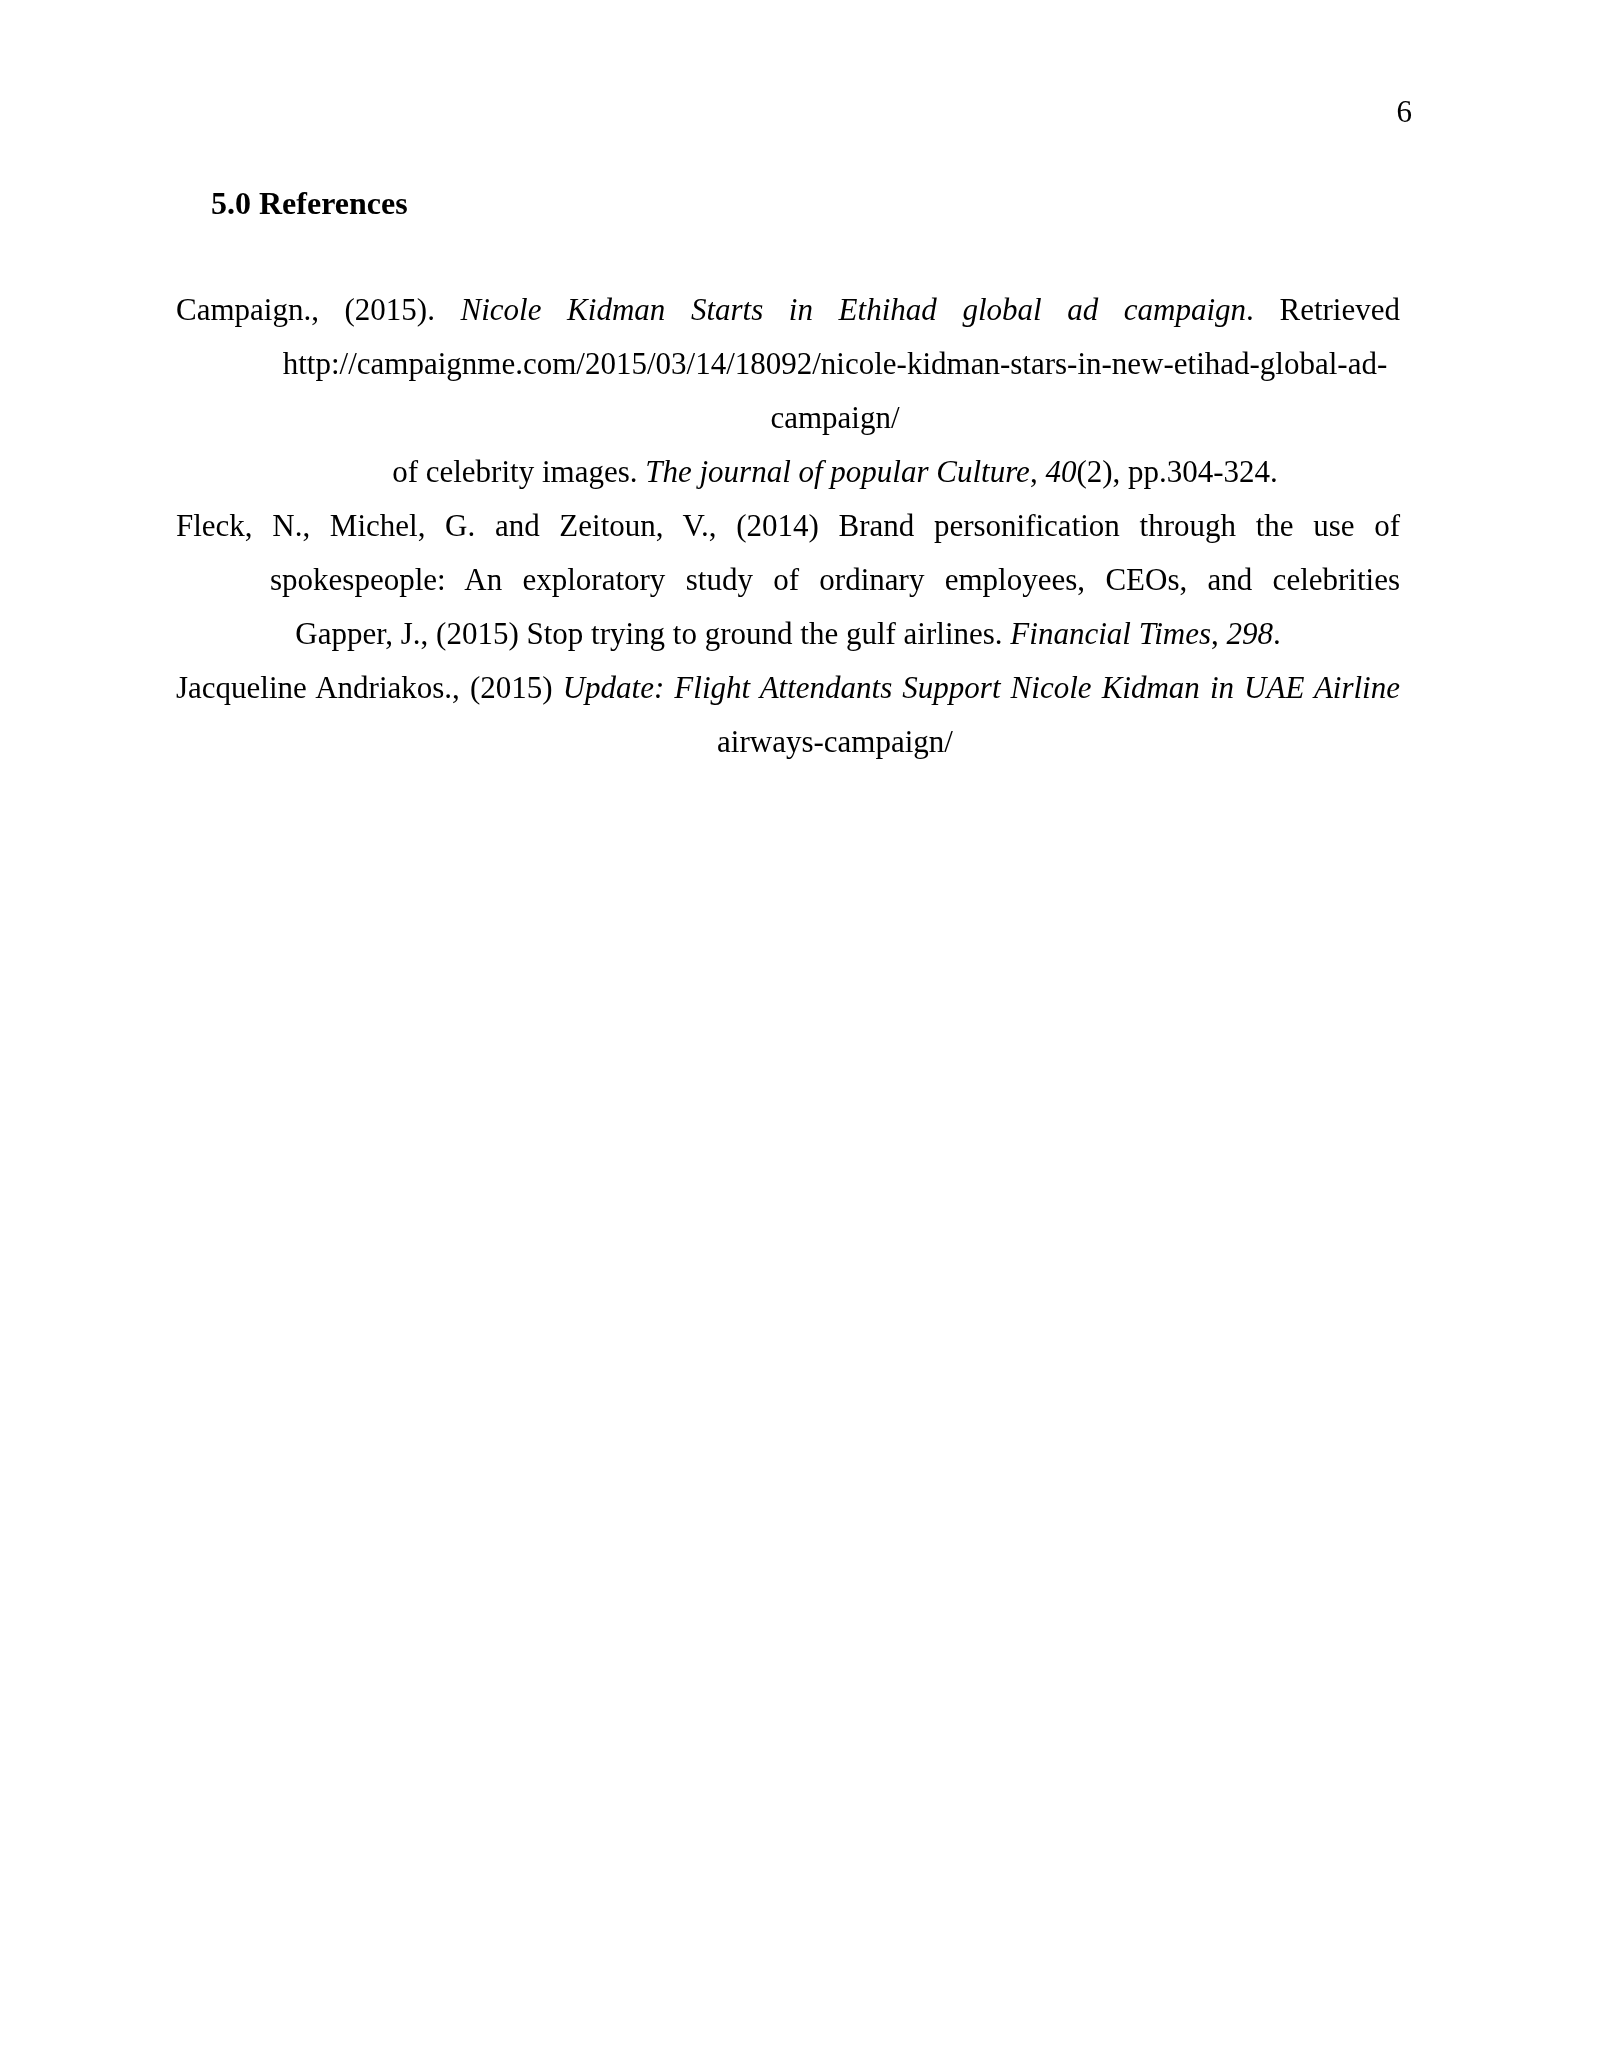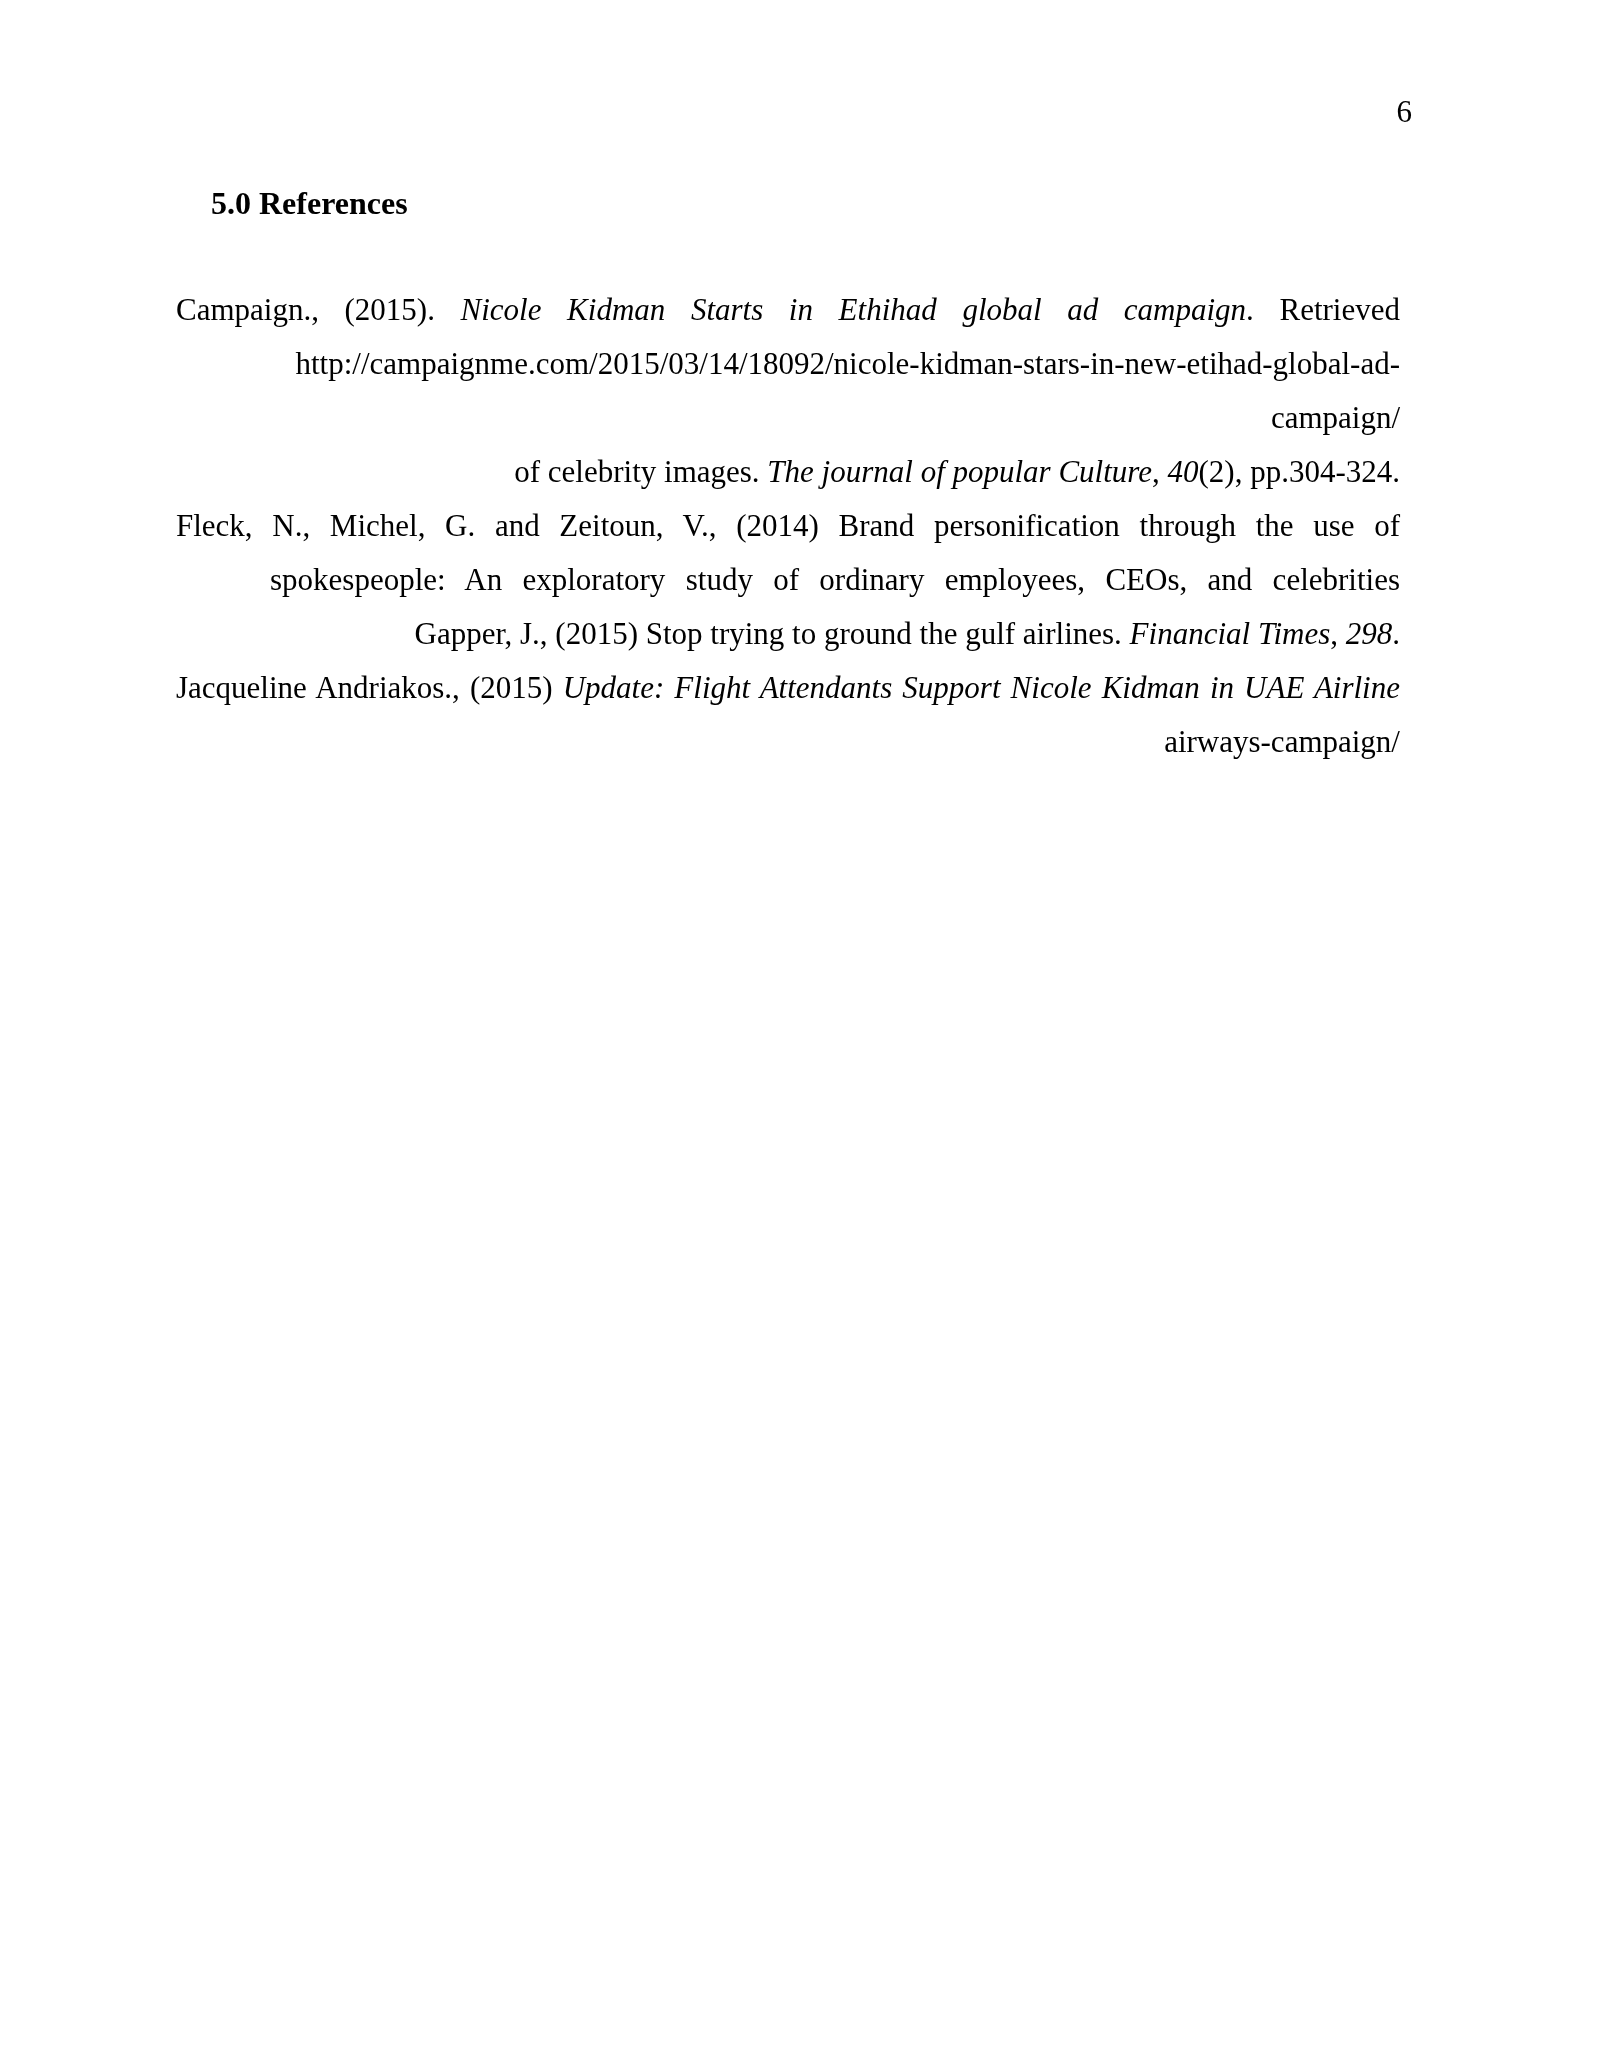--- a/index.html
+++ b/index.html
@@ -44,21 +44,21 @@
     left: 176px;
     width: 1224px;
     font-size: 31px;
   }
   .ref-entry { display: block; }
   .line {
     display: block;
     height: 54px;
     line-height: 54px;
     white-space: nowrap;
-    text-align: right;
+    text-align: center;
   }
   .line.indent { padding-left: 94px; }
   .line.j {
     white-space: normal;
     text-align: justify;
     text-align-last: justify;
     -moz-text-align-last: justify;
   }
   .line i { font-style: italic; }
 </style>

